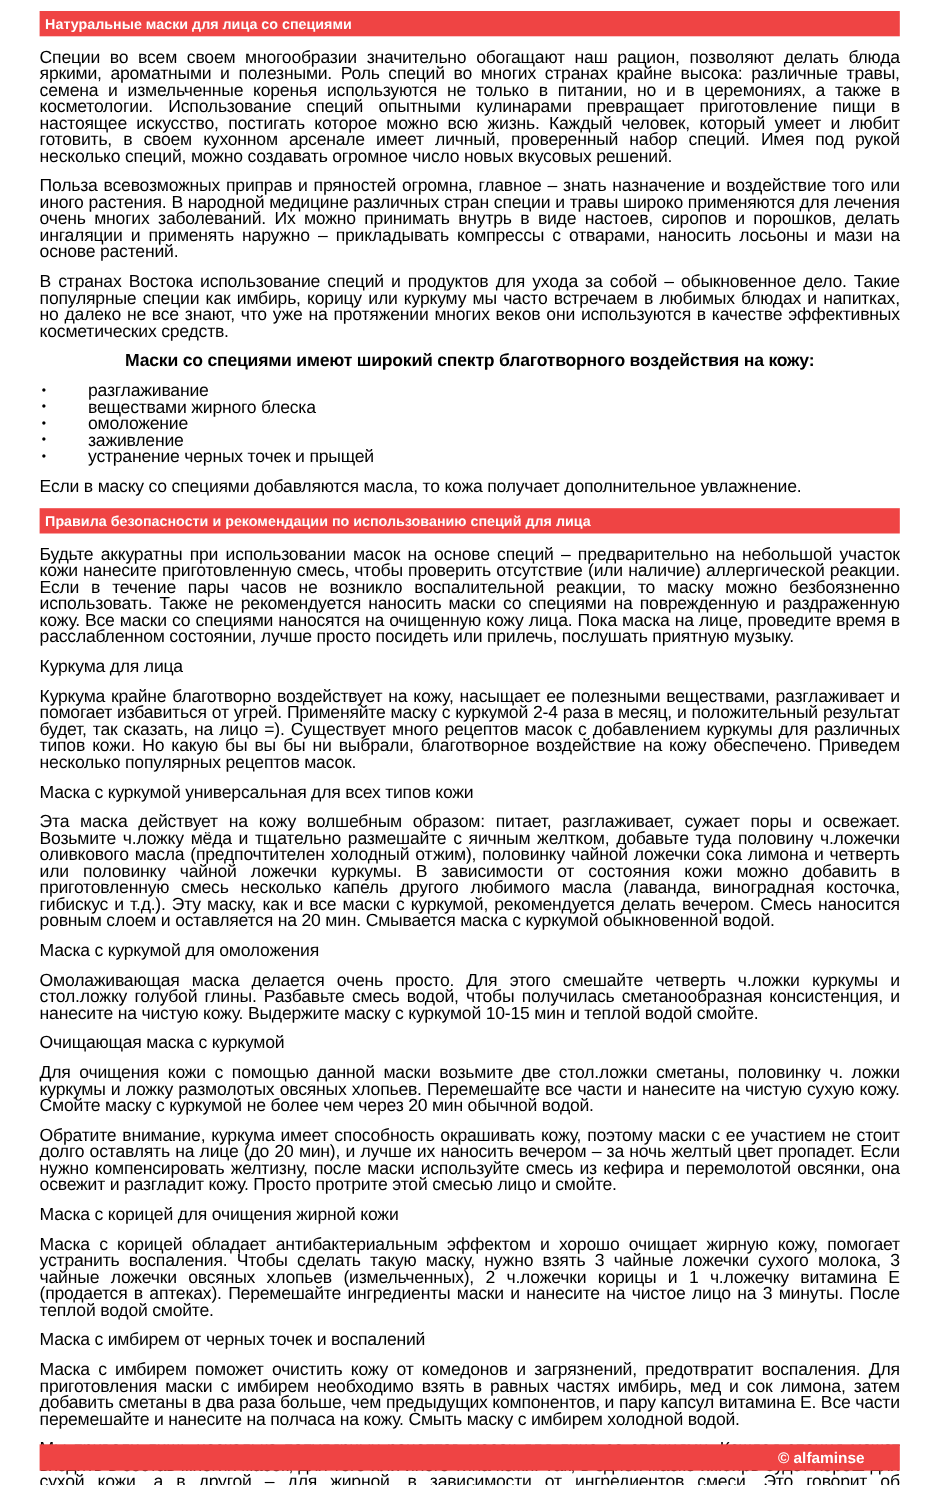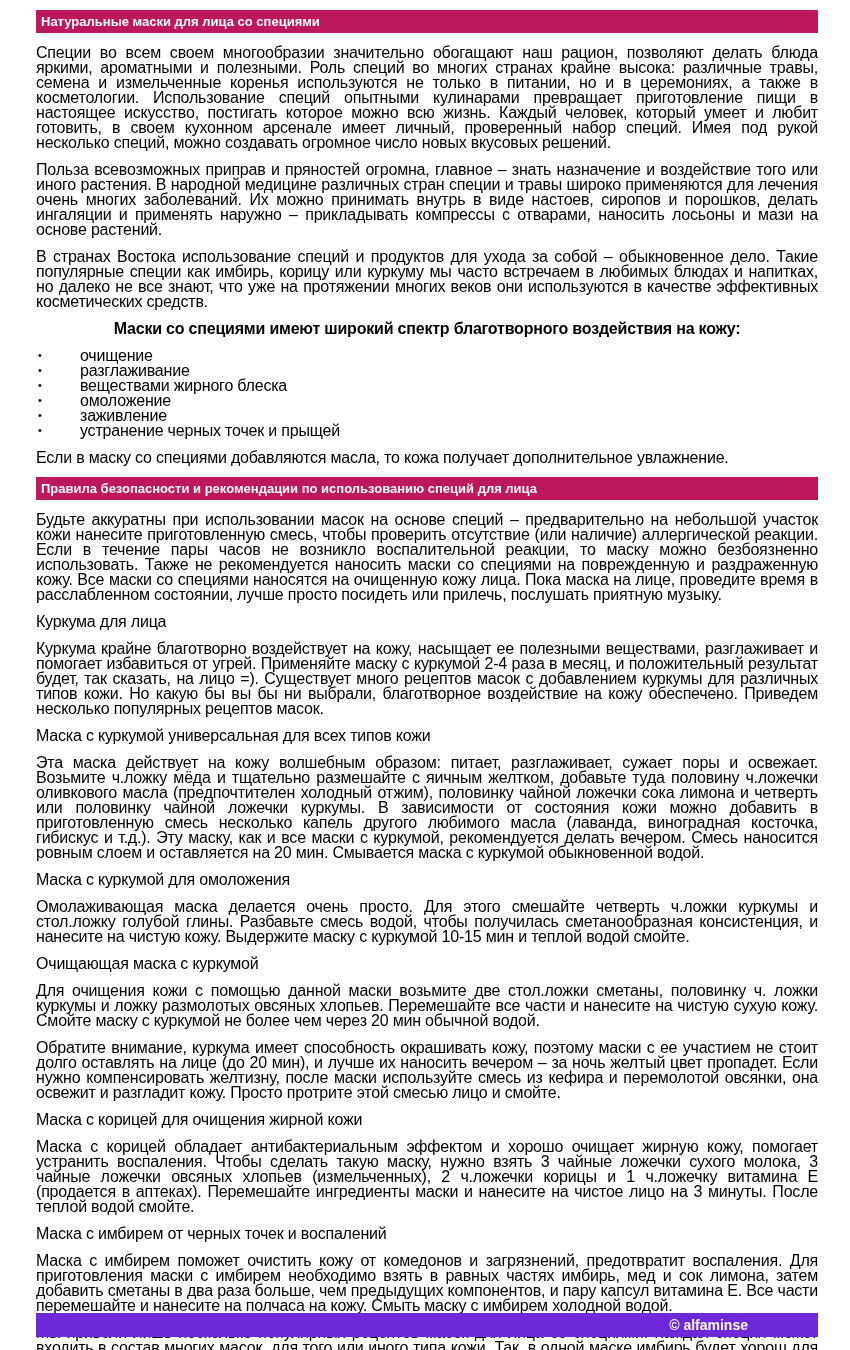--- a/index.html
+++ b/index.html
@@ -6,21 +6,21 @@
   html, body { margin: 0; padding: 0; }
   body {
     width: 850px; height: 1350px;
     background: #ffffff;
     position: relative;
     font-family: "Liberation Sans", sans-serif;
     color: #000000;
   }
   .page { padding: 10px 32px 0 36px; }
   .bar {
-    background: #be185d; color: #ffffff;
+    background: #ef4444; color: #ffffff;
     font-weight: bold; font-size: 13px; line-height: 14px;
     padding: 5px 6px 4px 5px;
     margin: 0 0 12px 0;
   }
   p, li {
     font-size: 16px; line-height: 15px;
     letter-spacing: -0.2px;
   }
   p { margin: 0 0 12px 0; text-align: justify; }
   p.sub { text-align: left; }
@@ -32,43 +32,42 @@
   ul.benefits li { position: relative; padding-left: 44px; }
   ul.benefits li::before {
     content: "\2022";
     position: absolute; left: 2px; top: 0;
     font-size: 11px;
   }
   .footer-bar {
     position: absolute;
     left: 36px; right: 32px; top: 1313px;
     height: 24px;
-    background: #6d28d9; color: #ffffff;
+    background: #ef4444; color: #ffffff;
     font-weight: bold; font-size: 14px; line-height: 24px;
     text-align: right;
-    padding-right: 70px;
+    padding-right: 32px;
   }
 </style>
 </head>
 <body>
 
 <div class="page">
 
   <div class="bar">
     <span>Натуральные маски для лица со специями</span>
   </div>
 
   <p>Специи во всем своем многообразии значительно обогащают наш рацион, позволяют делать блюда яркими, ароматными и полезными. Роль специй во многих странах крайне высока: различные травы, семена и измельченные коренья используются не только в питании, но и в церемониях, а также в косметологии. Использование специй опытными кулинарами превращает приготовление пищи в настоящее искусство, постигать которое можно всю жизнь. Каждый человек, который умеет и любит готовить, в своем кухонном арсенале имеет личный, проверенный набор специй. Имея под рукой несколько специй, можно создавать огромное число новых вкусовых решений.</p>
   <p>Польза всевозможных приправ и пряностей огромна, главное – знать назначение и воздействие того или иного растения. В народной медицине различных стран специи и травы широко применяются для лечения очень многих заболеваний. Их можно принимать внутрь в виде настоев, сиропов и порошков, делать ингаляции и применять наружно – прикладывать компрессы с отварами, наносить лосьоны и мази на основе растений.</p>
   <p>В странах Востока использование специй и продуктов для ухода за собой – обыкновенное дело. Такие популярные специи как имбирь, корицу или куркуму мы часто встречаем в любимых блюдах и напитках, но далеко не все знают, что уже на протяжении многих веков они используются в качестве эффективных косметических средств.</p>
 
   <p class="bold">Маски со специями имеют широкий спектр благотворного воздействия на кожу:</p>
 
   <ul class="benefits">
-    <li>очищение</li>
     <li>разглаживание</li>
     <li>веществами жирного блеска</li>
     <li>омоложение</li>
     <li>заживление</li>
     <li>устранение черных точек и прыщей</li>
   </ul>
 
   <p>Если в маску со специями добавляются масла, то кожа получает дополнительное увлажнение.</p>
 
   <div class="bar">

